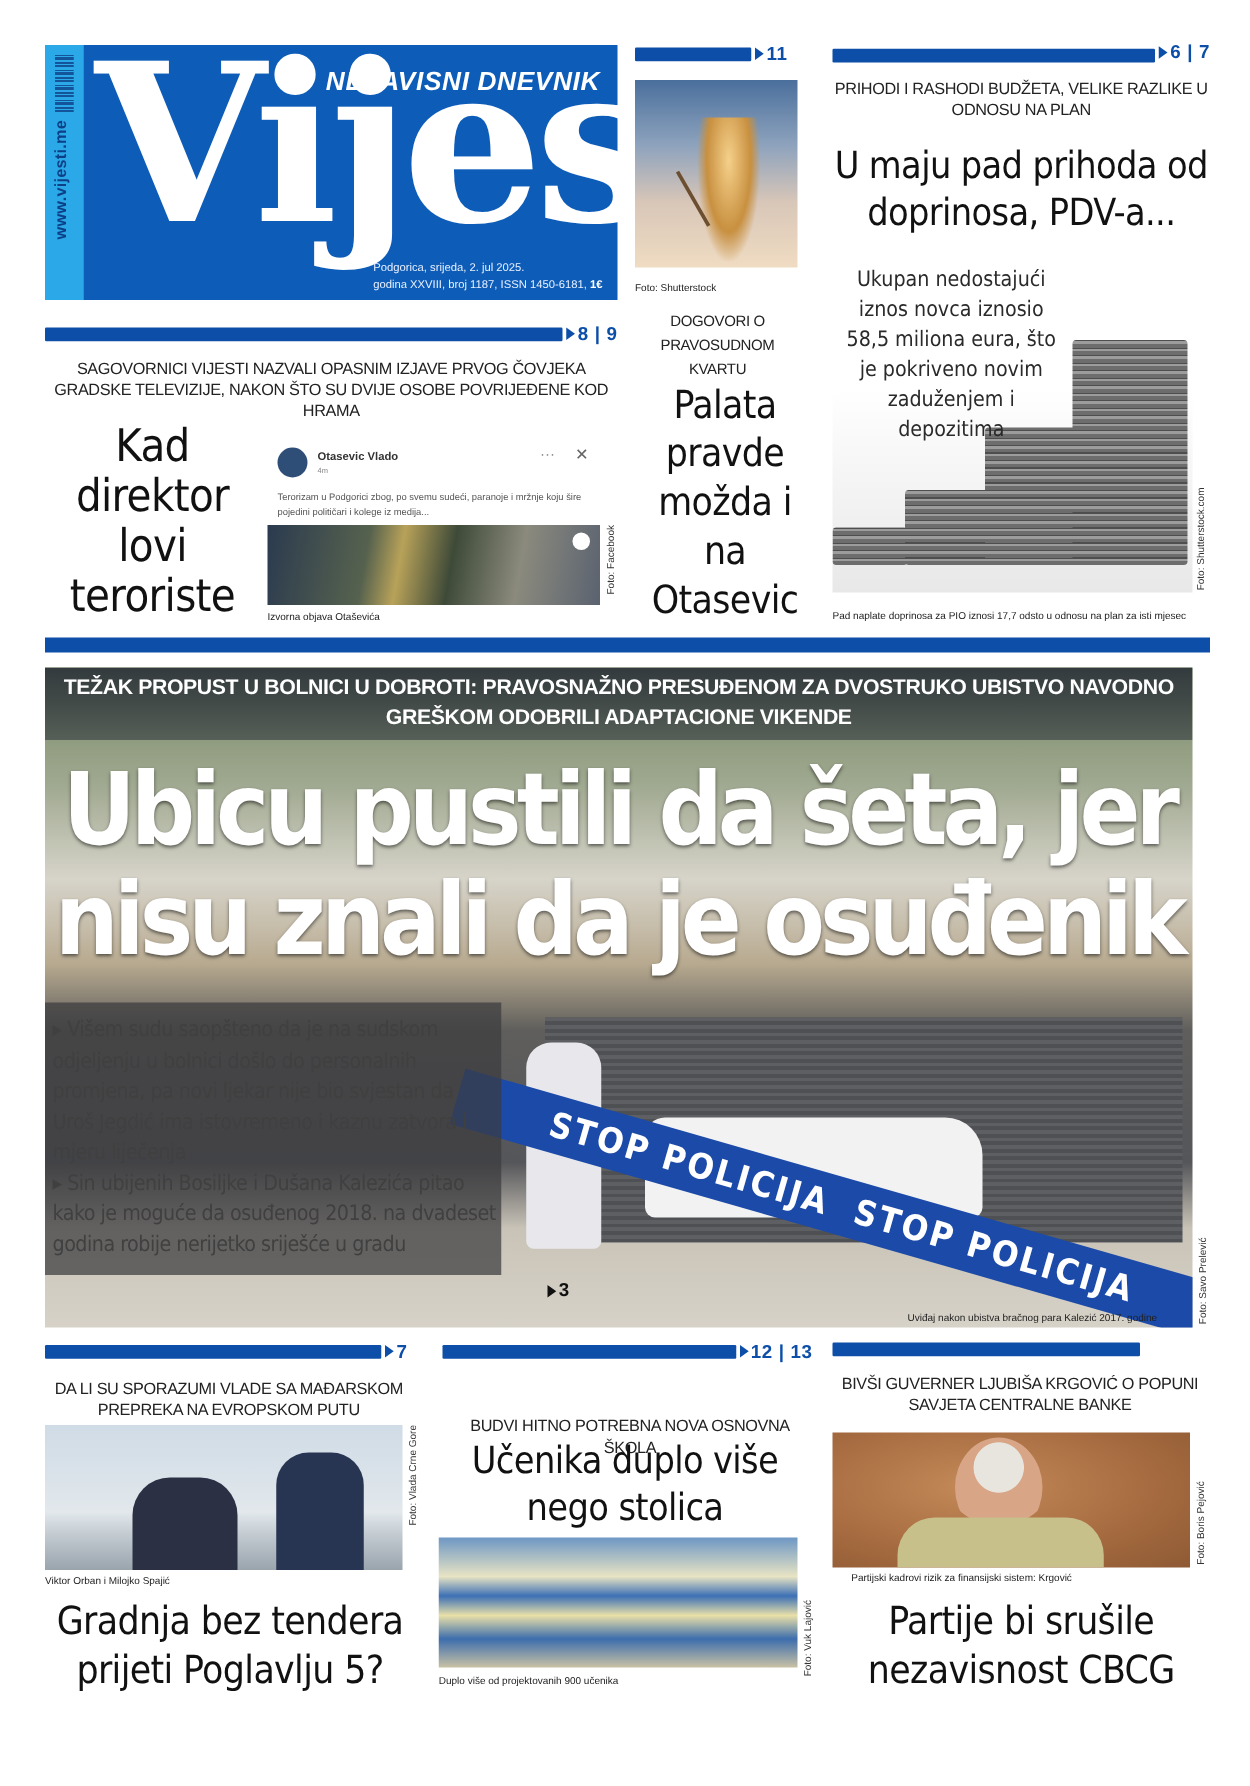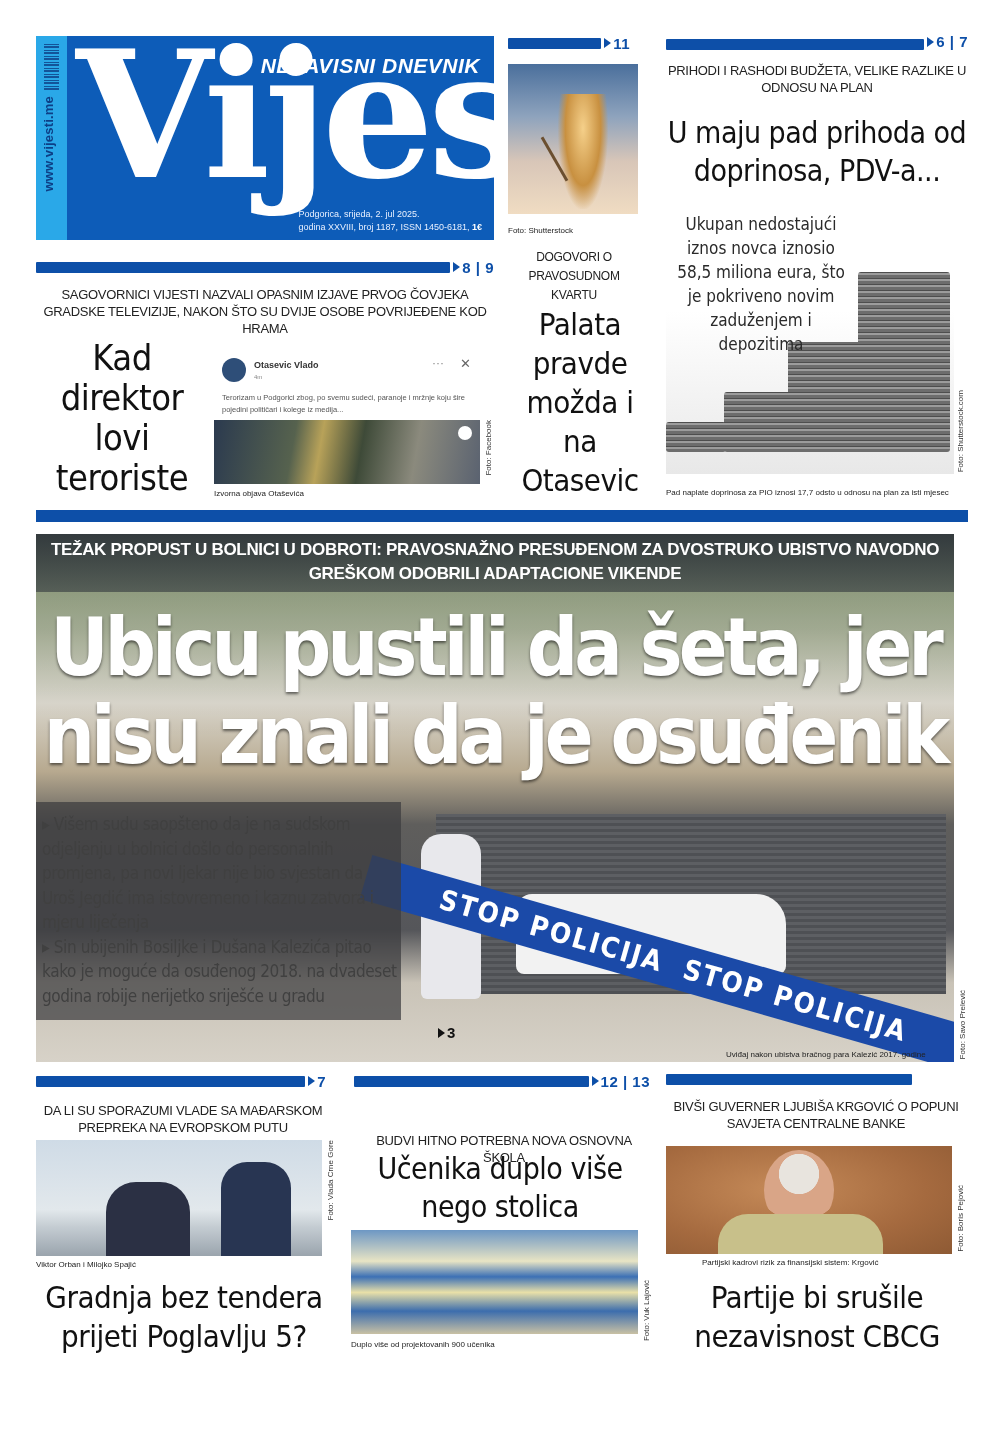--- a/index.html
+++ b/index.html
@@ -184,14 +184,14 @@
 <div class="credit" style="left:642px; top:1280px;">Foto: Vuk Lajović</div>
 <div class="abs caption" style="left:351px; top:1340px;">Duplo više od projektovanih 900 učenika</div>
 
 <div class="abs" style="left:666px; top:1074px; width:246px; height:11px; background:#0d4fa8; border-radius:1px;"></div>
 <div class="abs kicker" style="left:666px; top:1098px; width:300px;">BIVŠI GUVERNER LJUBIŠA KRGOVIĆ O POPUNI SAVJETA CENTRALNE BANKE</div>
 <div class="img krgovic" style="left:666px; top:1146px; width:286px; height:108px;">
   <div class="abs" style="left:98px; top:4px; width:70px; height:80px; border-radius:50%; background:radial-gradient(circle at 50% 30%, #e8e4de 0 30%, #d9a587 31% 70%, transparent 71%);"></div>
   <div class="abs" style="left:52px; top:68px; width:165px; height:40px; background:#c8c08a; border-radius:30px 30px 0 0;"></div>
 </div>
 <div class="credit" style="left:956px; top:1185px;">Foto: Boris Pejović</div>
-<div class="abs caption" style="left:687px; top:1258px;padding-left:15px;">Partijski kadrovi rizik za finansijski sistem: Krgović</div>
+<div class="abs caption" style="left:666px; top:1258px;padding-left:15px;">Partijski kadrovi rizik za finansijski sistem: Krgović</div>
 <div class="abs headline" style="left:666px; top:1278px; width:302px; font-size:31px; line-height:39px;">Partije bi srušile nezavisnost CBCG</div>
 
 </body></html>

